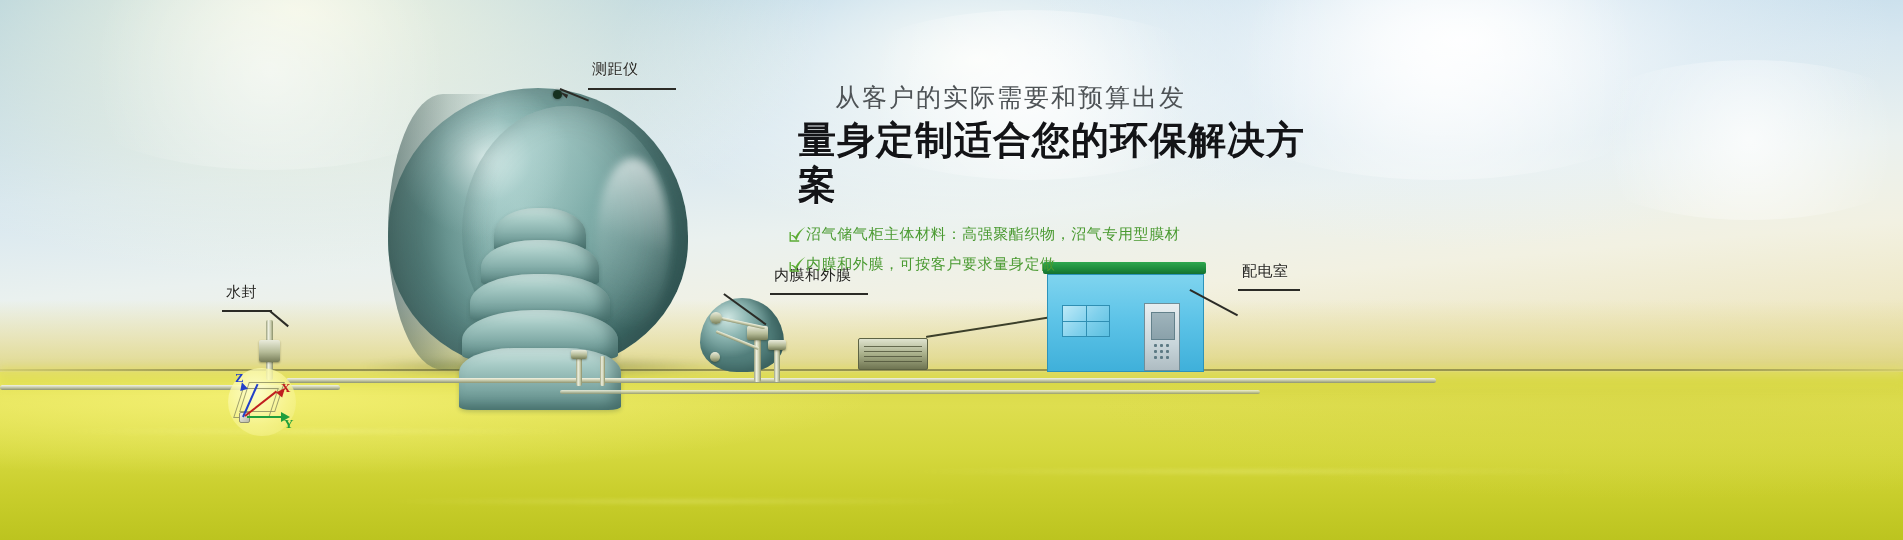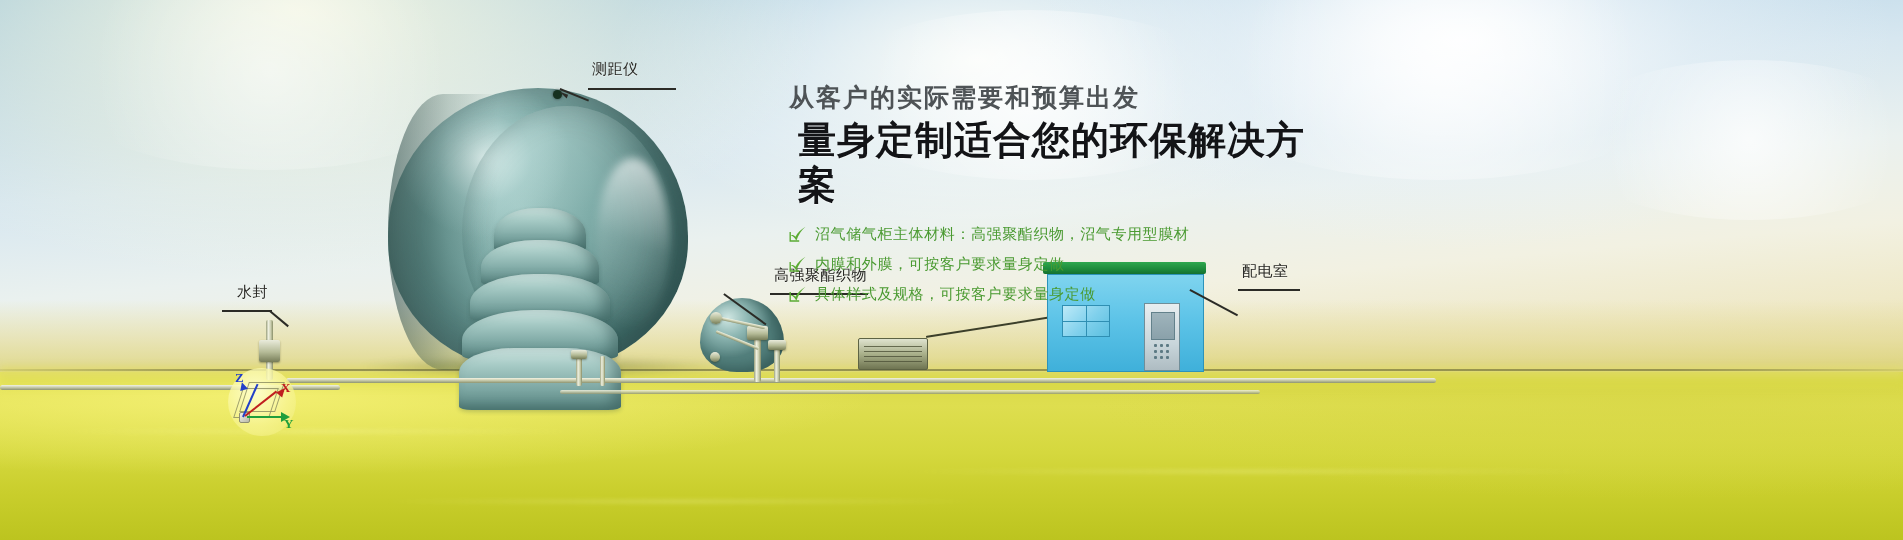--- a/index.html
+++ b/index.html
@@ -189,31 +189,32 @@
     background:linear-gradient(135deg,#f0f0ea,#b9b9a6);border:1px solid #8d8d74;
   }
   .ax{position:absolute;height:2px;transform-origin:left center;}
   .ax-head{position:absolute;width:0;height:0;}
   .ax-label{position:absolute;font-size:13px;font-weight:700;font-family:"Liberation Serif",serif;}
 
   
   .panel{position:absolute;left:789px;top:82px;width:540px;}
   .subtitle{
     font-size:25px;color:#4e5356;letter-spacing:2px;line-height:1.25;
-    font-weight:700;
+    font-weight:400;
+    margin-left:46px;
   }
   .headline{
     margin-top:5px;
     font-size:38px;font-weight:700;color:#131417;letter-spacing:1px;line-height:1.18;
     text-shadow:0 1px 0 rgba(255,255,255,.5);
     margin-left:9px;
   }
   .bullets{margin-top:17px;}
   .bullet{
-    display:flex;align-items:center;gap:9px;
+    display:flex;align-items:center;
     margin-bottom:11px;
   }
   .bullet .tick{
     flex:0 0 auto;width:17px;height:17px;position:relative;display:block;
   }
   .bullet .btext{
     font-size:15px;color:#4a9a31;letter-spacing:.6px;white-space:nowrap;
   }
 
   
@@ -306,27 +307,27 @@
   </div>
 
   <div class="callout" style="left:560px;top:60px;">
     <span class="c-text" style="left:32px;top:0;">测距仪</span>
     <div class="c-line" style="left:28px;top:28px;width:88px;"></div>
     <div class="c-line" style="left:0px;top:28px;width:31px;transform:rotate(22deg);"></div>
     <div class="c-arrow" style="left:-2px;top:33px;border-left:9px solid transparent;border-top:4px solid #2b2b26;border-bottom:4px solid transparent;transform:rotate(20deg);"></div>
   </div>
 
   <div class="callout" style="left:222px;top:283px;">
-    <span class="c-text" style="left:15px;top:0;">水封</span>
+    <span class="c-text" style="left:4px;top:0;">水封</span>
     <div class="c-line" style="left:0px;top:27px;width:50px;"></div>
     <div class="c-line" style="left:48px;top:27px;width:24px;transform:rotate(40deg);"></div>
   </div>
 
   <div class="callout" style="left:724px;top:266px;">
-    <span class="c-text" style="left:50px;top:0;">高强聚酯织物</span>
+    <span class="c-text" style="left:50px;top:0;">内膜和外膜</span>
     <div class="c-line" style="left:46px;top:27px;width:98px;"></div>
     <div class="c-line" style="left:0px;top:27px;width:52px;transform:rotate(36deg);"></div>
   </div>
 
   <div class="callout" style="left:1190px;top:262px;">
     <span class="c-text" style="left:52px;top:0;">配电室</span>
     <div class="c-line" style="left:48px;top:27px;width:62px;"></div>
     <div class="c-line" style="left:0px;top:27px;width:54px;transform:rotate(28deg);"></div>
   </div>
 
@@ -366,27 +367,18 @@
       <div class="bullet">
         <span class="tick">
           <svg viewBox="0 0 20 20" width="17" height="17" aria-hidden="true">
             <path d="M2.2 10.8 C5.4 12.2 7.2 14.4 8.6 17.4 C11.2 10.6 14.6 5.0 19.4 1.0 C13.8 4.2 10.2 8.2 7.6 12.6 C6.2 11.0 4.4 10.4 2.2 10.8 Z" fill="#5aab33"></path>
             <path d="M1.4 7.0 L1.4 17.6 L12.0 17.6" fill="none" stroke="#5aab33" stroke-width="1.6"></path>
           </svg>
         </span>
         <span class="btext">内膜和外膜，可按客户要求量身定做</span>
       </div>
 
-      <div class="bullet">
-        <span class="tick">
-          <svg viewBox="0 0 20 20" width="17" height="17" aria-hidden="true">
-            <path d="M2.2 10.8 C5.4 12.2 7.2 14.4 8.6 17.4 C11.2 10.6 14.6 5.0 19.4 1.0 C13.8 4.2 10.2 8.2 7.6 12.6 C6.2 11.0 4.4 10.4 2.2 10.8 Z" fill="#5aab33"></path>
-            <path d="M1.4 7.0 L1.4 17.6 L12.0 17.6" fill="none" stroke="#5aab33" stroke-width="1.6"></path>
-          </svg>
-        </span>
-        <span class="btext">具体样式及规格，可按客户要求量身定做</span>
-      </div>
 
     </div>
   </div>
 
 
 </div>
 
 </body></html>

